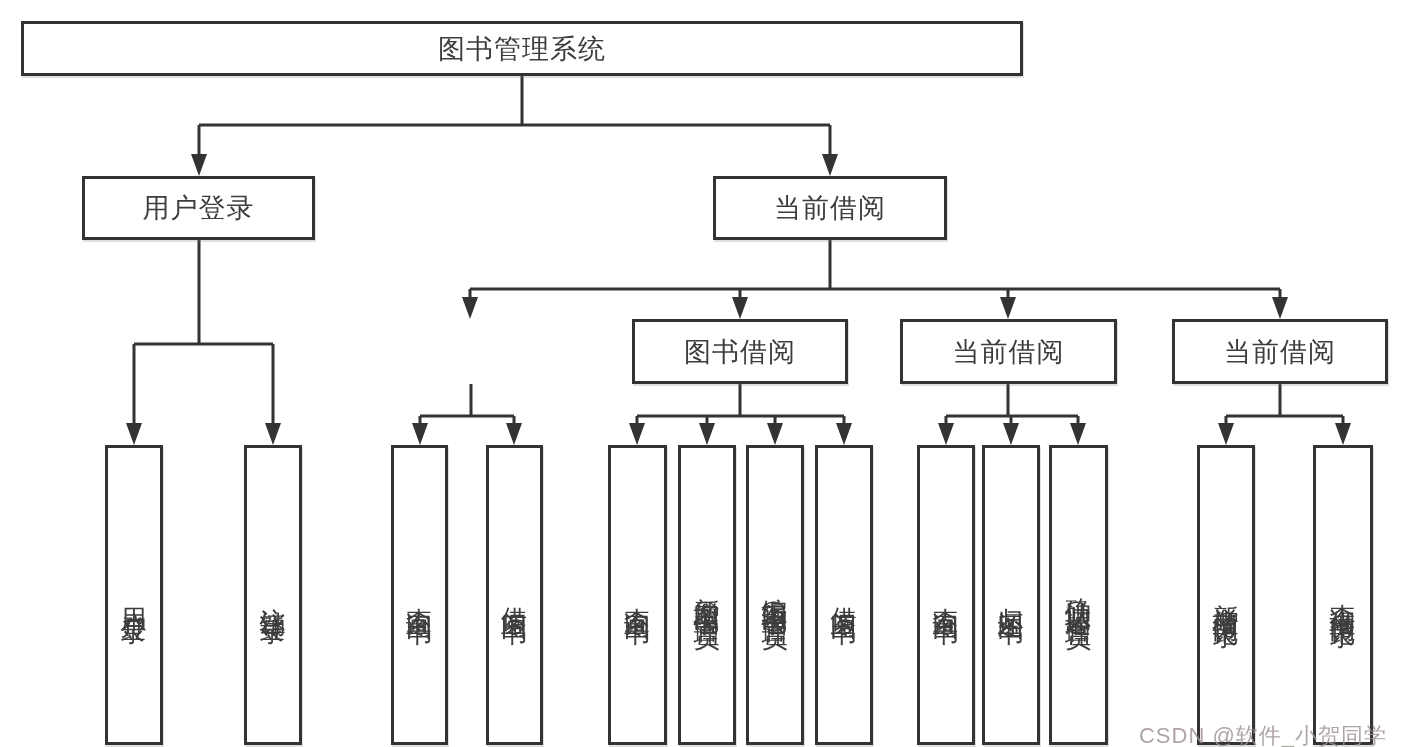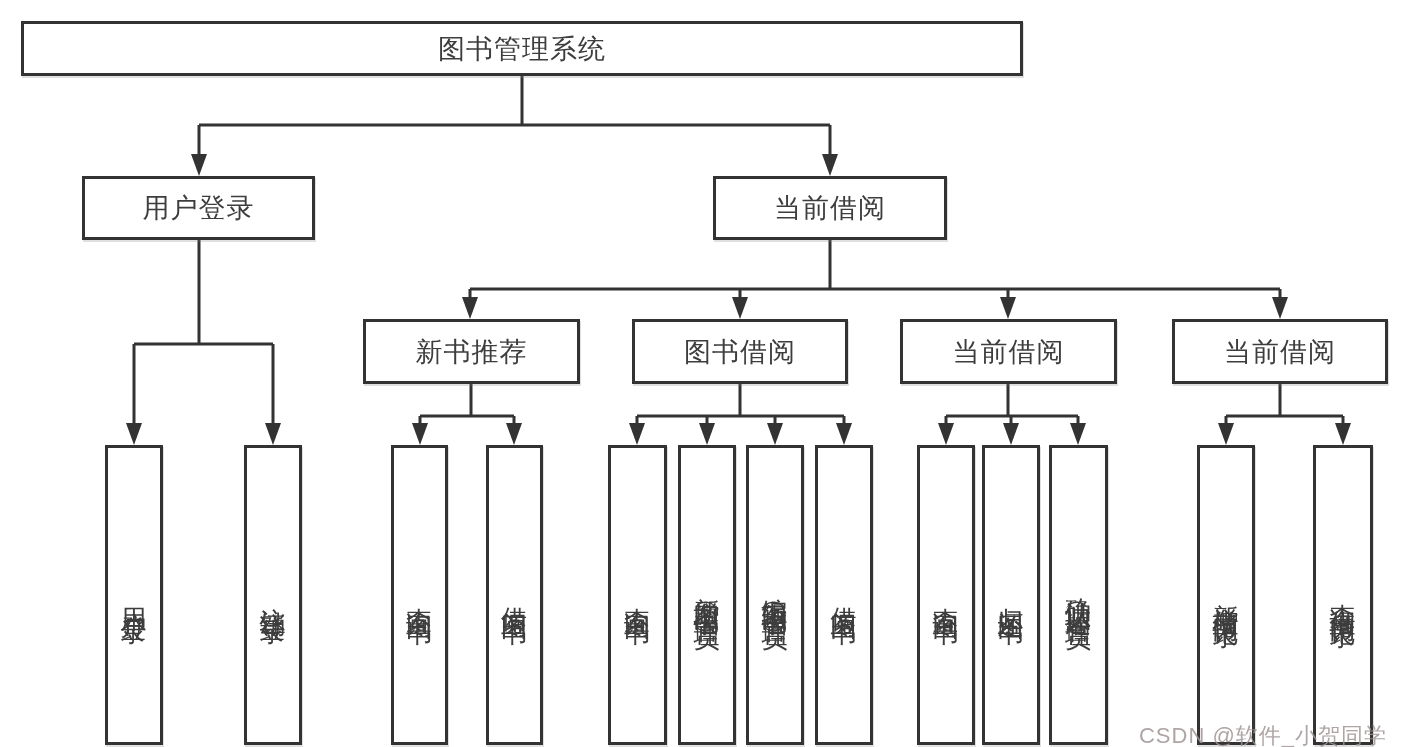--- a/index.html
+++ b/index.html
@@ -91,21 +91,20 @@
     <path class="ln" d="M1280 376 V408 M1226 408 H1343 M1226 408 V421 M1343 408 V421"></path>
     <polygon class="ah" points="1218,415 1234,415 1226,437"></polygon>
     <polygon class="ah" points="1335,415 1351,415 1343,437"></polygon>
   </svg>
 
   <div class="box hbox" id="node-root">图书管理系统</div>
 
   <div class="box hbox" id="node-user-login">用户登录</div>
   <div class="box hbox" id="node-book-management">当前借阅</div>
 
-  <div class="box hbox" id="node-new-book-recommend">新书推荐</div>
   <div class="box hbox" id="node-book-borrowing">图书借阅</div>
   <div class="box hbox" id="node-current-borrowing">当前借阅</div>
   <div class="box hbox" id="node-borrowing-records">当前借阅</div>
 
   <div class="box vbox leaf" id="leaf-user-login">用户登录</div>
   <div class="box vbox leaf" id="leaf-logout">注销登录</div>
 
   <div class="box vbox leaf" id="leaf-nbr-query-books">查询图书</div>
   <div class="box vbox leaf" id="leaf-nbr-borrow-books">借阅图书</div>
 

